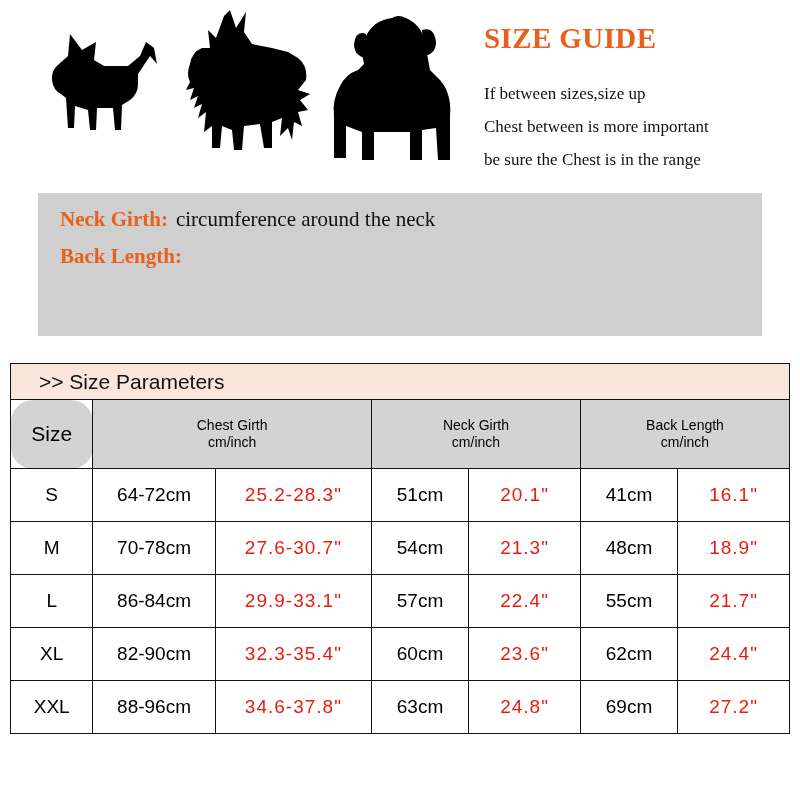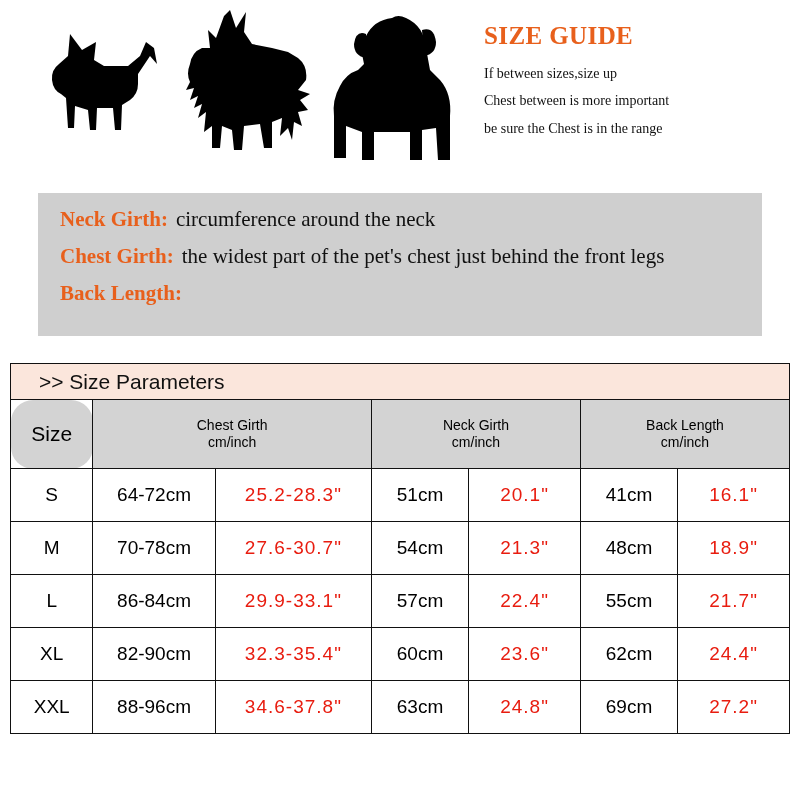--- a/index.html
+++ b/index.html
@@ -37,27 +37,27 @@
   .guide {
     position: absolute;
     left: 484px;
     top: 22px;
     width: 300px;
   }
   .guide-title {
     color: #e8601c;
     font-family: "Liberation Serif", serif;
     font-weight: bold;
-    font-size: 25px;
+    font-size: 29px;
     letter-spacing: 0.4px;
-    margin-bottom: 10px;
+    margin-bottom: 22px;
   }
   .guide-line {
     font-family: "Liberation Serif", serif;
-    font-size: 14px;
+    font-size: 17px;
     color: #111;
     line-height: 1.95;
     white-space: nowrap;
   }
 
   
   .defs {
     position: absolute;
     left: 38px;
     top: 193px;
@@ -191,24 +191,20 @@
       <div class="guide-line">If between sizes,size up</div>
       <div class="guide-line">Chest between is more important</div>
       <div class="guide-line">be sure the Chest is in the range</div>
     </div>
   </div>
 
   <div class="defs">
     <div class="def-row">
       <span class="def-term">Neck Girth:</span>
       <span class="def-desc">circumference around the neck</span>
-    </div>
-    <div class="def-row">
-      <span class="def-term">Chest Girth:</span>
-      <span class="def-desc">the widest part of the pet's chest just behind the front legs</span>
     </div>
     <div class="def-row">
       <span class="def-term">Back Length:</span>
     </div>
   </div>
 
   <div class="table-wrap">
     <div class="params-header">&gt;&gt; Size Parameters</div>
 
     <table class="size-table">

